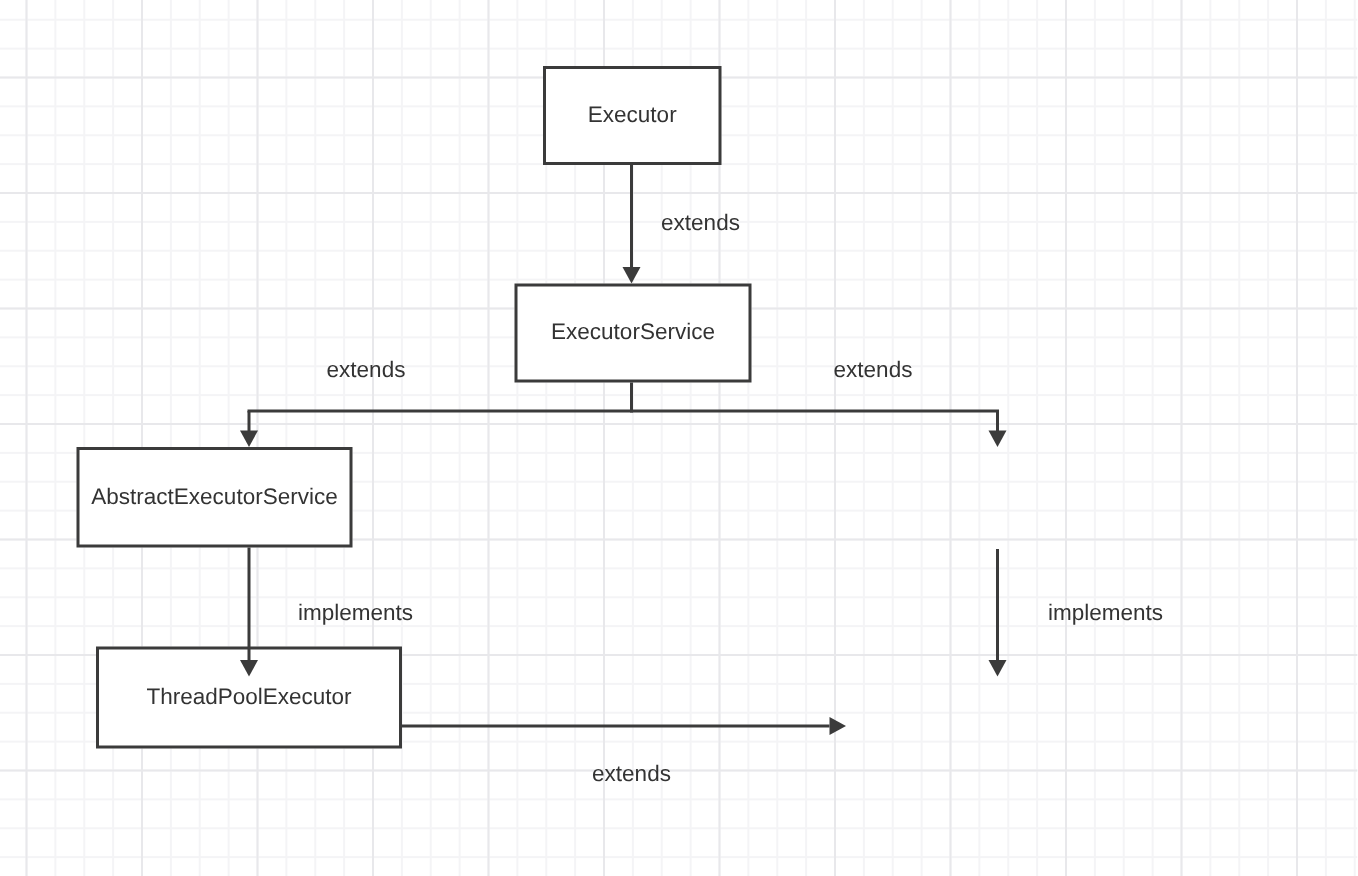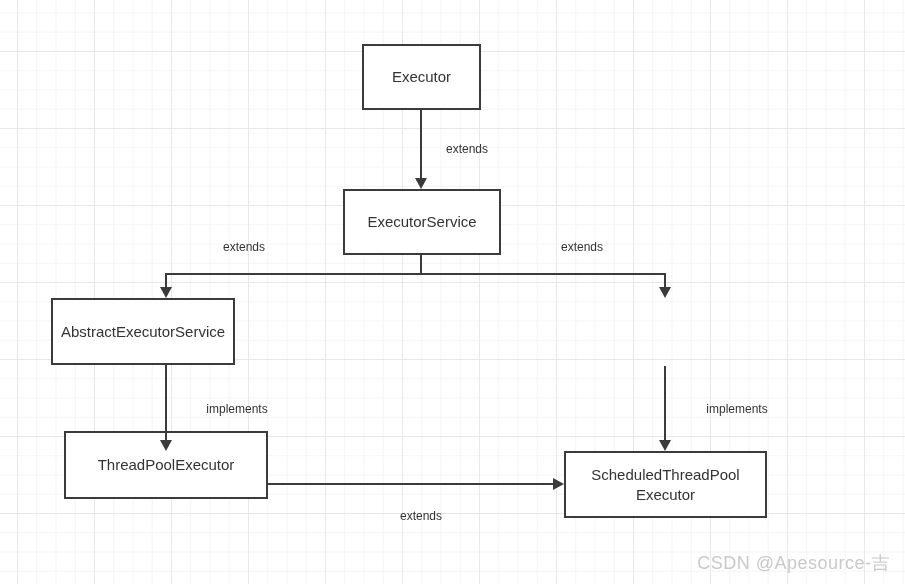--- a/index.html
+++ b/index.html
@@ -46,21 +46,21 @@
   }
   .arrow-right {
     position: absolute; width: 0; height: 0;
     border-top: 6px solid transparent;
     border-bottom: 6px solid transparent;
     border-left: 11px solid #3b3b3b;
   }
   .edge-label {
     position: absolute;
     transform: translate(-50%, -50%);
-    font-size: 12px;
+    font-size: 15px;
     color: #333333;
     white-space: nowrap;
   }
   .watermark {
     position: absolute;
     top: 551px;
     right: 15px;
     font-size: 18px;
     color: #c9c9c9;
     letter-spacing: 0.5px;
@@ -82,23 +82,20 @@
 
   <div class="node" style="left:51px; top:298px; width:184px; height:67px;">
     <span class="node-label">AbstractExecutorService</span>
   </div>
 
 
   <div class="node" style="left:64px; top:431px; width:204px; height:68px;">
     <span class="node-label">ThreadPoolExecutor</span>
   </div>
 
-  <div class="node narrow" style="left:564px; top:451px; width:203px; height:67px;">
-    <span class="node-label">ScheduledThreadPoolExecutor</span>
-  </div>
 
   <div class="vline" style="left:420px; top:110px; height:68px;"></div>
   <div class="arrow-down" style="left:415px; top:178px;"></div>
   <div class="edge-label" style="left:467px; top:149px;">extends</div>
 
   <div class="vline" style="left:420px; top:255px; height:20px;"></div>
   <div class="hline" style="left:165px; top:273px; width:501px;"></div>
 
   <div class="vline" style="left:165px; top:274px; height:14px;"></div>
   <div class="arrow-down" style="left:160px; top:287px;"></div>
@@ -113,15 +110,14 @@
   <div class="edge-label" style="left:237px; top:409px;">implements</div>
 
   <div class="vline" style="left:664px; top:366px; height:74px;"></div>
   <div class="arrow-down" style="left:659px; top:440px;"></div>
   <div class="edge-label" style="left:737px; top:409px;">implements</div>
 
   <div class="hline" style="left:268px; top:483px; width:285px;"></div>
   <div class="arrow-right" style="left:553px; top:478px;"></div>
   <div class="edge-label" style="left:421px; top:516px;">extends</div>
 
-  <div class="watermark">CSDN @Apesource-吉</div>
 
 </div>
 
 </body></html>

